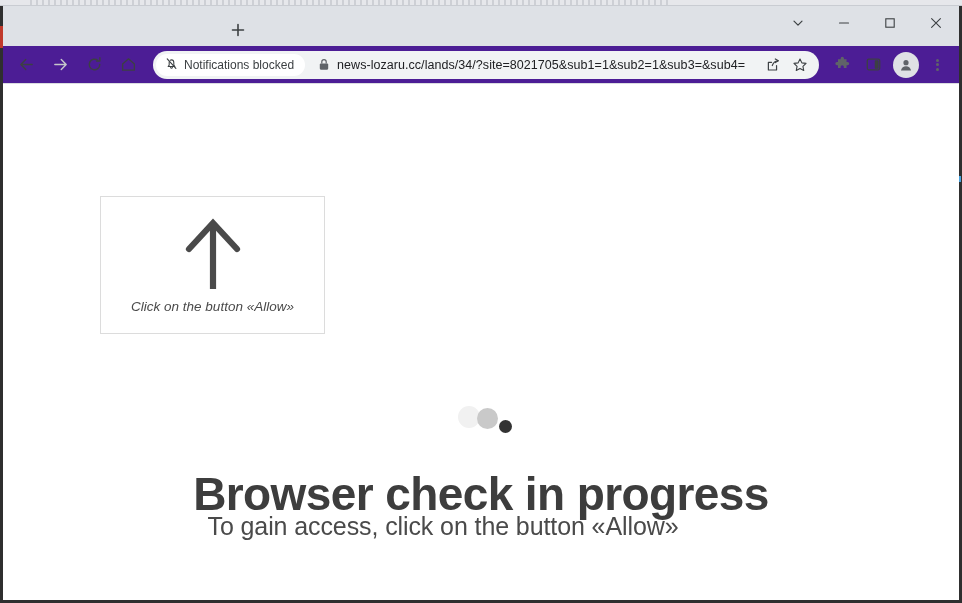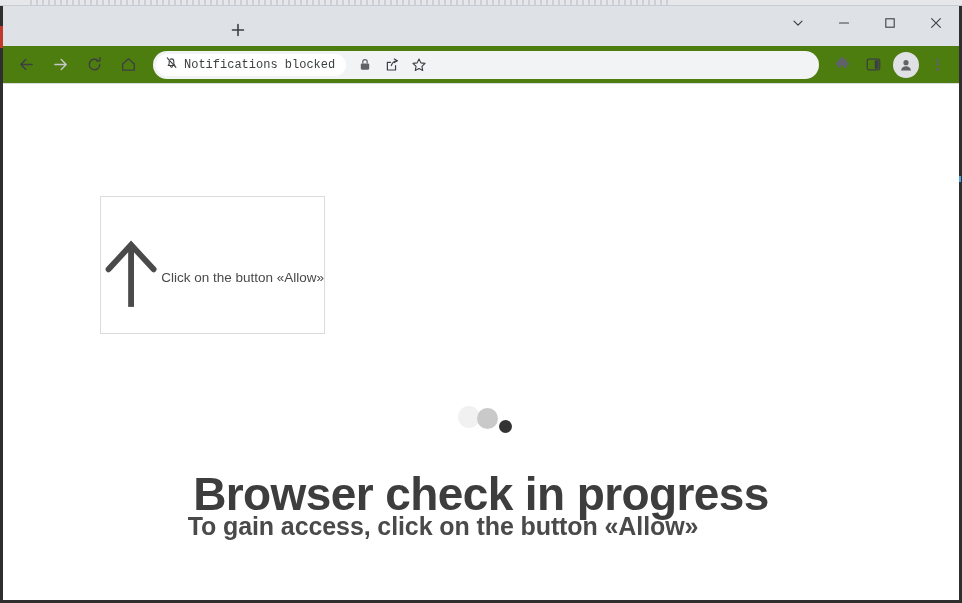--- a/index.html
+++ b/index.html
@@ -133,26 +133,25 @@
     display: flex;
     align-items: center;
     justify-content: center;
   }
 
   
   .toolbar {
     position: absolute;
     left: 3px; top: 46px;
     width: 956px; height: 38px;
-    background: #4d7c0f;
+    background: #4c1d95;
     display: flex;
     align-items: center;
     border-bottom: 1px solid #dadce0;
     box-sizing: border-box;
-    font-family: Liberation Mono, monospace;
   }
   .navbtn {
     width: 28px; height: 28px;
     margin-left: 6px;
     display: flex;
     align-items: center;
     justify-content: center;
     border-radius: 50%;
     flex: 0 0 28px;
   }
@@ -262,24 +261,25 @@
   }
 
   .allow-card {
     position: absolute;
     left: 97px; top: 112px;
     width: 225px; height: 138px;
     border: 1px solid #dcdcdc;
     box-sizing: border-box;
     background: #ffffff;
     display: flex;
-    flex-direction: row;
+    flex-direction: column;
     align-items: center;
     justify-content: flex-start;
     padding-top: 18px;
+    font-style: italic;
   }
   .allow-card-arrow {
     width: 64px; height: 78px;
     display: block;
   }
   .allow-card-text {
     font-size: 13.5px;
     color: #4a4a4a;
     margin-top: 6px;
     white-space: nowrap;
@@ -307,21 +307,21 @@
     line-height: 1.1;
     margin-top: 17px;
   }
   .subhead {
     position: absolute;
     left: 0; top: 428px;
     width: 880px;
     text-align: center;
     font-size: 25px;
     color: #4a4a4a;
-    font-weight: bold;
+    font-weight: normal;
     letter-spacing: -0.1px;
   }
 </style>
 </head>
 <body>
 
 <div id="window-root">
 
   <div class="bg-window-strip">
     <div class="bg-window-strip-texture"></div>
@@ -403,20 +403,21 @@
         <span class="notif-chip-label">Notifications blocked</span>
       </div>
 
       <div class="lock-wrap">
         <svg width="12" height="13" viewBox="0 0 12 13">
           <rect x="1.8" y="5.4" width="8.4" height="6.3" rx="1.1" fill="#5f6368"></rect>
           <path d="M3.8 5.4 L3.8 3.8 A2.2 2.2 0 0 1 8.2 3.8 L8.2 5.4" stroke="#5f6368" stroke-width="1.2" fill="none"></path>
         </svg>
       </div>
 
+      <div class="url-text" title="news-lozaru.cc/lands/34/?site=8021705&amp;sub1=1&amp;sub2=1&amp;sub3=&amp;sub4=">news-lozaru.cc/lands/34/?site=8021705&amp;sub1=1&amp;sub2=1&amp;sub3=&amp;sub4=</div>
 
       <div class="omni-actions">
         <div class="omni-icon">
           <svg width="16" height="16" viewBox="0 0 18 18">
             <path d="M13 9.6 L13 14.6 L3.8 14.6 L3.8 6 L7.4 6" stroke="#3c4043" stroke-width="1.35" fill="none" stroke-linecap="round" stroke-linejoin="round"></path>
             <path d="M8.2 9.6 C9 7 11 4.6 14.6 4.2" stroke="#3c4043" stroke-width="1.35" fill="none" stroke-linecap="round"></path>
             <path d="M11.6 2.2 L15 4.2 L11.6 6.3" stroke="#3c4043" stroke-width="1.35" fill="none" stroke-linecap="round" stroke-linejoin="round"></path>
           </svg>
         </div>
         <div class="omni-icon">

